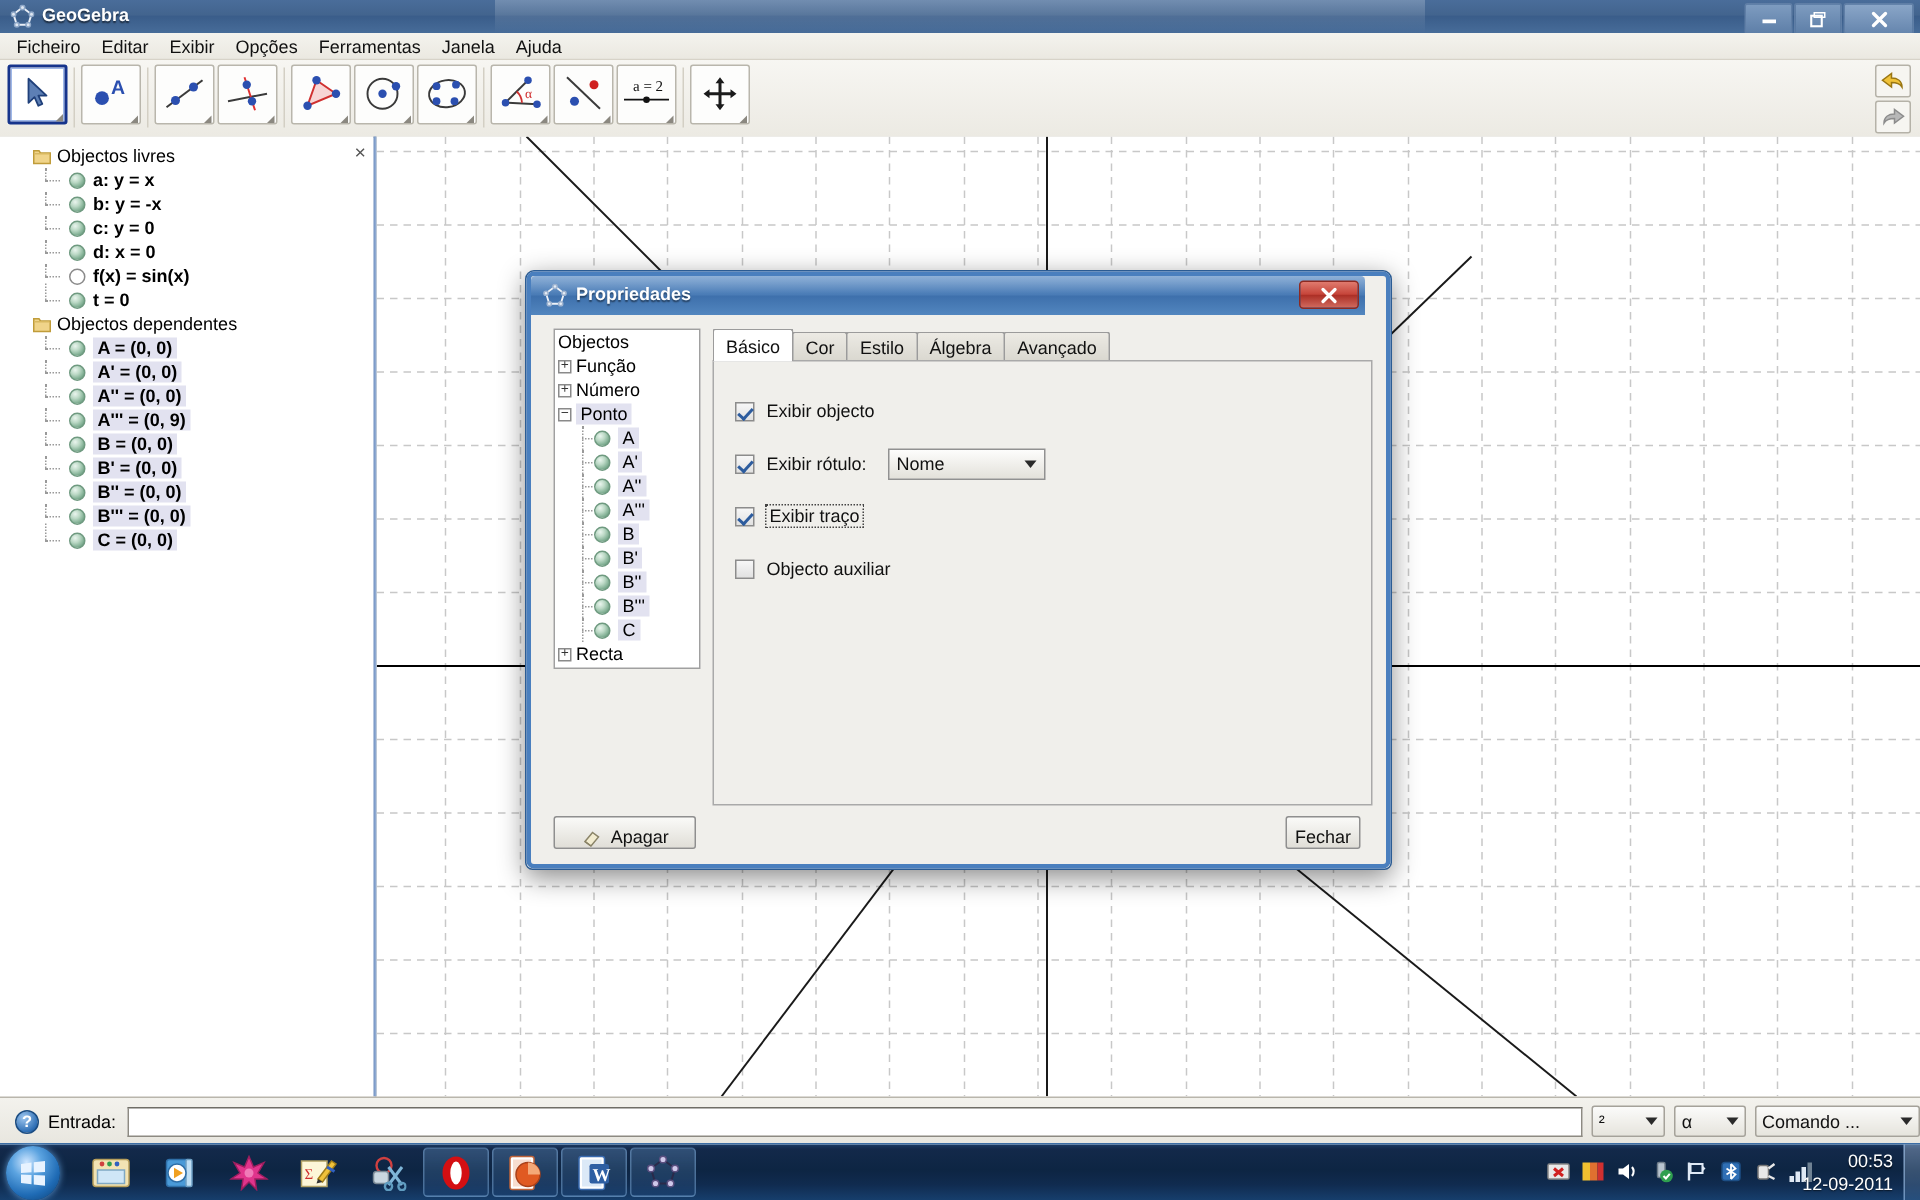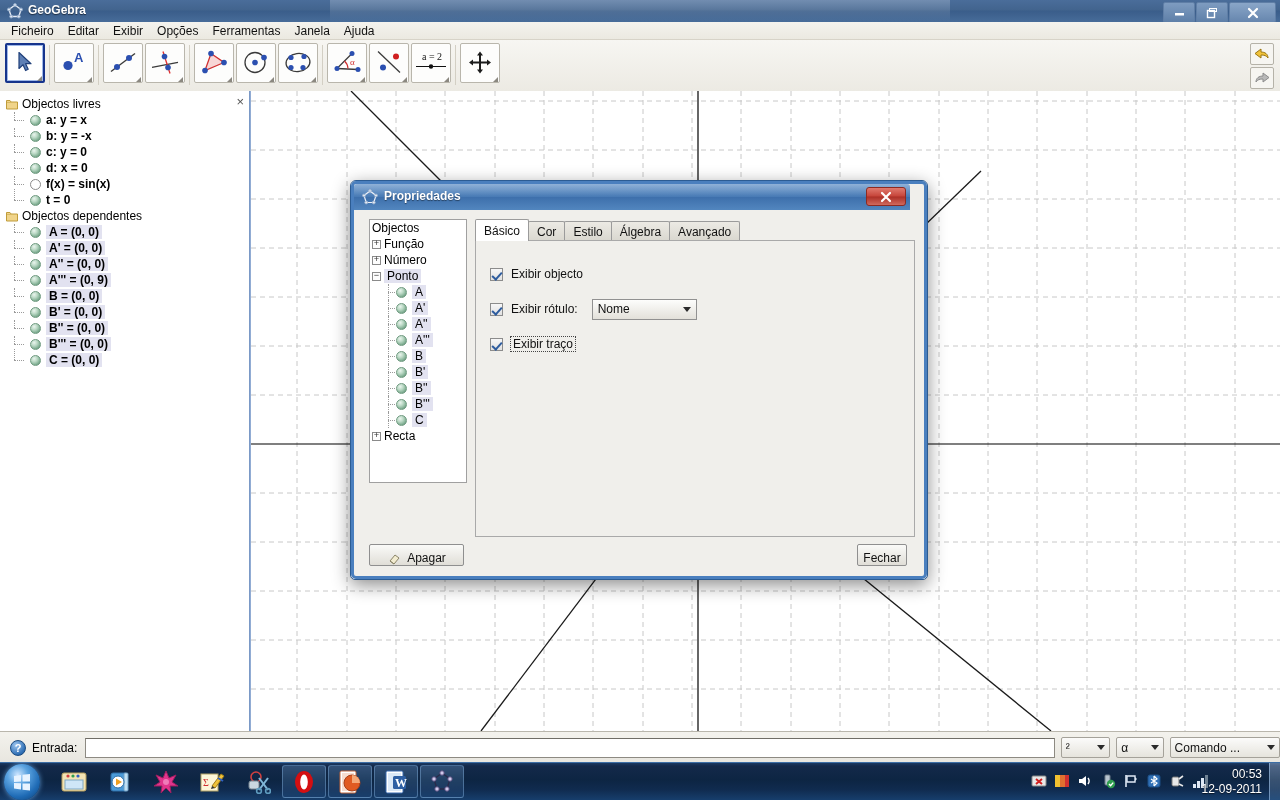--- a/index.html
+++ b/index.html
@@ -68,21 +68,21 @@
   .urbtn{width:24px;height:22px;border:1px solid #b5b2a8;background:#f6f5f1;border-radius:2px;
     display:flex;align-items:center;justify-content:center;margin-bottom:2px;box-sizing:border-box;}
 
   
   .algebra{
     position:absolute;left:0;top:91px;width:249px;height:640px;
     background:#fff;overflow:hidden;
   }
   .algebra-close{position:absolute;right:5px;top:3px;color:#555;font-size:13px;cursor:default;}
   .tree{position:absolute;left:0;top:0;padding:5px 0 0 0;}
-  .trow{display:flex;align-items:center;height:16px;padding-left:6px;font-size:12px;color:#000;}
+  .trow{display:flex;align-items:center;height:16px;padding-left:22px;font-size:12px;color:#000;}
   .trow .lbl{font-weight:bold;}
   .trow.grp .lbl{font-weight:normal;font-size:12px;}
   .folder{
     width:12px;height:11px;margin-right:4px;position:relative;flex:0 0 auto;
   }
   .dash{width:16px;height:10px;margin-left:8px;flex:0 0 auto;position:relative;}
   .dash:before{content:"";position:absolute;left:0;top:-3px;bottom:5px;border-left:1px dotted #9a9a9a;}
   .dash:after{content:"";position:absolute;left:0;top:5px;width:10px;border-top:1px dotted #9a9a9a;}
   .dash.last:before{bottom:5px;top:-6px;}
   .marble{width:11px;height:11px;border-radius:50%;margin-right:5px;flex:0 0 auto;
@@ -174,21 +174,21 @@
   .dlg-close{
     position:absolute;right:4px;top:3px;width:40px;height:19px;border-radius:3px;
     border:1px solid #8d2a22;
     background:linear-gradient(to bottom,#e07a6e 0%,#c6453a 48%,#ac2f26 52%,#d06a5e 100%);
     color:#fff;font-size:12px;font-weight:bold;display:flex;align-items:center;justify-content:center;
     box-sizing:border-box;text-shadow:0 1px 1px rgba(0,0,0,.5);
   }
   .dlg-body{position:absolute;left:3px;top:26px;right:3px;bottom:3px;background:#f0efeb;}
 
   .objtree{
-    position:absolute;left:12px;top:9px;width:98px;height:264px;
+    position:absolute;left:12px;top:9px;width:98px;height:227px;
     background:#fff;border:1px solid #a0a0a0;box-sizing:border-box;overflow:hidden;
   }
   .ot-row{display:flex;align-items:center;height:16px;font-size:12px;color:#000;white-space:nowrap;}
   .pm{width:9px;height:9px;border:1px solid #8a8a8a;background:#fdfdfd;
     display:inline-flex;align-items:center;justify-content:center;font-size:9px;line-height:7px;
     margin-right:3px;flex:0 0 auto;box-sizing:border-box;color:#333;font-family:"Liberation Mono",monospace;}
   .ot-dots{width:12px;height:16px;position:relative;flex:0 0 auto;}
   .ot-dots:before{content:"";position:absolute;left:4px;top:0;bottom:0;border-left:1px dotted #9a9a9a;}
   .ot-dots.elbow:after{content:"";position:absolute;left:4px;top:8px;width:7px;border-top:1px dotted #9a9a9a;}
   .ot-sel{background:#e2e2f0;padding:0 3px;}
@@ -681,20 +681,24 @@
             <span class="chklabel">Exibir rótulo:</span>
             <span class="dcombo">
               <span>Nome</span>
               <span class="caret"></span>
             </span>
           </div>
           <div class="chkrow" style="margin-top:17px">
             <span class="chk on"></span>
             <span class="chklabel focus">Exibir traço</span>
           </div>
+          <div class="chkrow" style="margin-top:17px">
+            <span class="chk"></span>
+            <span class="chklabel">Objecto auxiliar</span>
+          </div>
         </div>
 
         <div class="btn dlg-apagar">
           <span style="margin-right:6px;display:inline-flex">
             <svg width="14" height="12" viewBox="0 0 14 12">
               <path d="M3,8 L8,2 L12,5 L7,11 Z" fill="#f2ecd0" stroke="#8a8468" stroke-width="1"></path>
               <path d="M3,8 L7,11" stroke="#8a8468"></path>
             </svg>
           </span>
           <span>Apagar</span>

